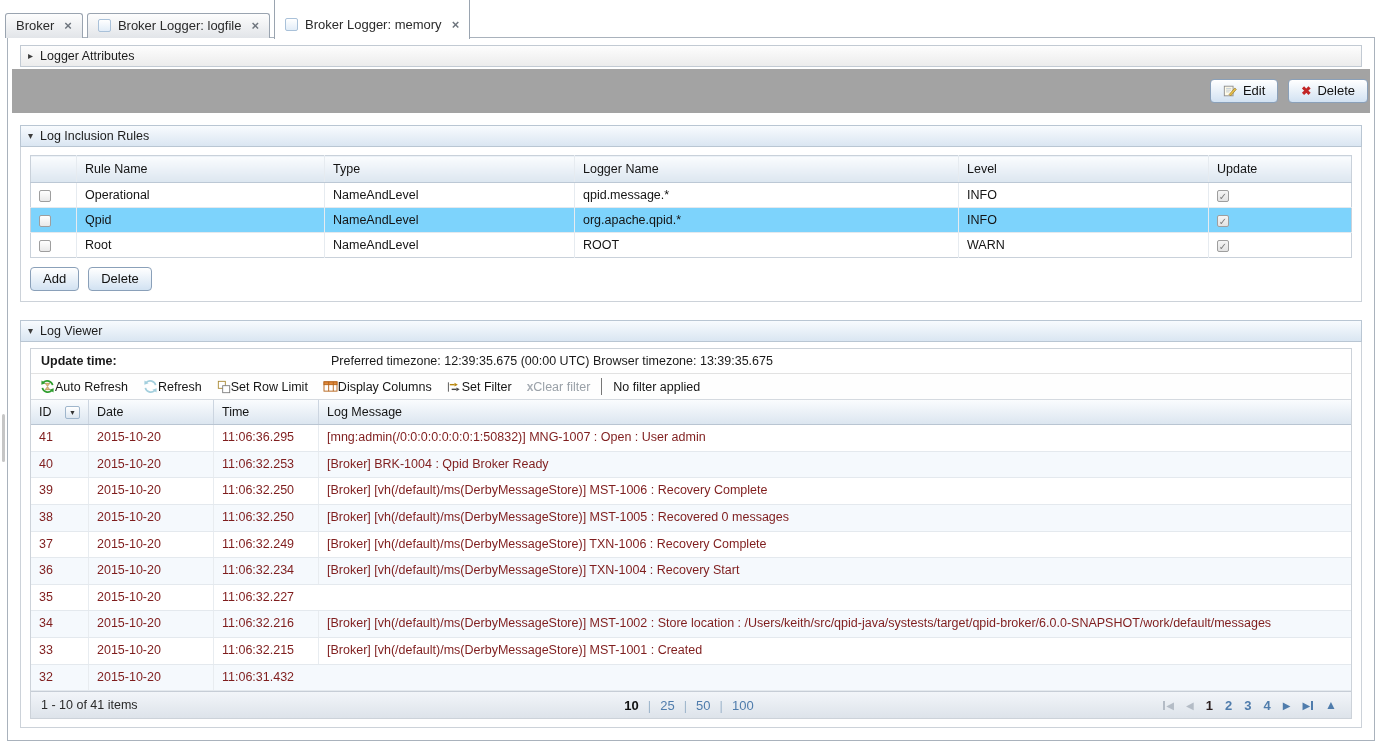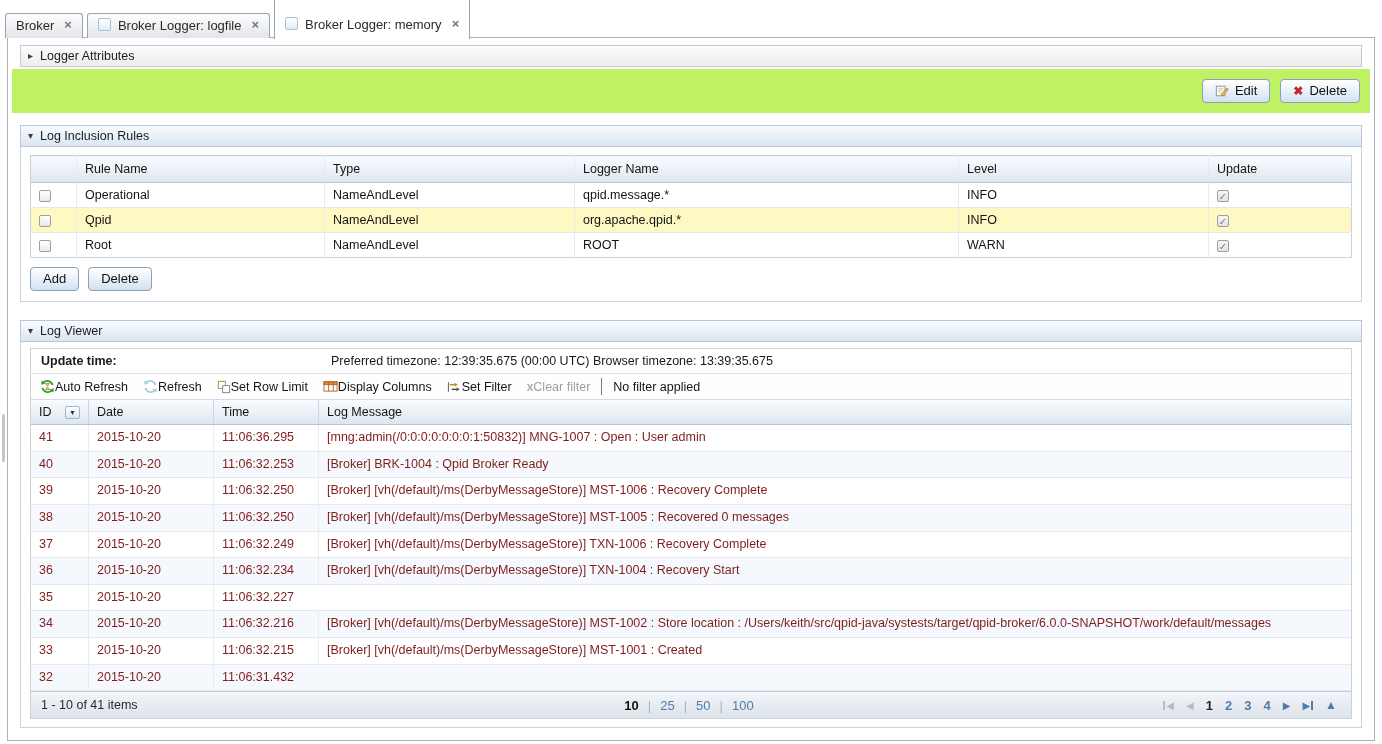--- a/index.html
+++ b/index.html
@@ -1,57 +1,57 @@
 <!DOCTYPE html>
 <html><head>
 <meta charset="utf-8">
 <style>
   * { box-sizing: border-box; }
   body { margin:0; background:#fff; font-family:"Liberation Sans", sans-serif; }
   .page { width:1382px; height:744px; position:relative; background:#fff; overflow:hidden; }
 
   
   .tabbar { display:flex; align-items:flex-end; height:38px; padding-left:5px; position:relative; z-index:3; }
-  .tab { display:inline-flex; gap:7px; border:1px solid #9aa4b0; border-bottom:none;
+  .tab { display:inline-flex; align-items:center; gap:7px; border:1px solid #9aa4b0; border-bottom:none;
          border-radius:3px 3px 0 0; padding:4px 10px 5px 10px; margin-right:4px; cursor:pointer;
          background:linear-gradient(#fdfdfd,#e2e5e9); color:#2b2b2b; font-size:13px; white-space:nowrap; }
   .tab.active { background:#fff; padding-top:25px; padding-bottom:7px; margin-bottom:-1px; z-index:4; }
   .tab-icon { width:13px; height:13px; border:1px solid #a9c1d9; border-radius:2px;
               background:linear-gradient(#ffffff,#e2edf8); flex:0 0 auto; }
   .tab-close { color:#6e757d; font-size:13px; font-weight:bold; margin-left:3px; line-height:1; }
 
   
   .content { position:absolute; left:7px; right:7px; top:37px; bottom:3px; border:1px solid #a9b2bc;
              background:#fff; z-index:1; }
   .scroll-hint { position:absolute; left:2px; top:414px; width:3px; height:48px; background:#c6c6c6; border-radius:2px; }
 
   
   .tp-header { display:flex; align-items:center; gap:7px; margin:0 12px; border:1px solid #c2cad3;
                padding:3px 7px; font-size:12.5px; color:#1c1c1c; cursor:pointer; height:22px; }
   .tp-header.gray { margin-top:7px; background:linear-gradient(#fdfdfd,#ececec); }
   .tp-header.blue { background:linear-gradient(#f8fbfe,#dae6f2); border-color:#b9c6d3; }
   .tp-arrow { font-size:10px; color:#3c3c3c; line-height:1; }
   .tp-body { margin:0 12px; border:1px solid #ccd2d9; border-top:none; padding:8px 9px 10px 9px; background:#fff; }
 
-  .gray-strip { margin:2px 4px 12px 4px; background:#bef264; height:44px; display:flex;
-                justify-content:flex-end; align-items:center; gap:10px; padding-right:10px; }
+  .gray-strip { margin:2px 4px 12px 4px; background:#a3a3a3; height:44px; display:flex;
+                justify-content:flex-end; align-items:center; gap:10px; padding-right:2px; }
 
   
   .btn { display:inline-flex; align-items:center; gap:6px; border:1px solid #8aa0b9; border-radius:4px;
          background:linear-gradient(#ffffff,#d2e2f2); padding:3px 12px 4px 12px; font-size:13px; color:#111;
          cursor:pointer; box-shadow:inset 0 1px 0 rgba(255,255,255,.8); }
   .btn .x-red { color:#c22525; font-weight:bold; font-size:12px; line-height:1; }
 
   
   .rtable { width:100%; border-collapse:collapse; font-size:12.5px; color:#141414; border:1px solid #c9d1da; }
   .rtable th { text-align:left; font-weight:normal; padding:6px 8px; background:linear-gradient(#fafcfe,#dce6f0);
                border-bottom:1px solid #bcc8d5; }
   .rtable td { padding:5px 8px; border-top:1px solid #e4e9ee; }
   .rtable th + th, .rtable td + td { border-left:1px solid #e6ebf0; }
-  .rtable tr.alt td { background:#fef9c3;margin-top:9px; }
+  .rtable tr.alt td { background:#7dd3fc;margin-top:9px; }
   .cb { display:inline-block; width:12px; height:12px; border:1px solid #9e9e9e; border-radius:2px;
         background:linear-gradient(#ffffff,#e9e9e9); vertical-align:middle; }
   .cb.checked { color:#7c7c7c; font-size:10px; line-height:11px; text-align:center;
                 background:linear-gradient(#f5f5f5,#e3e3e3); }
   .btn-row { margin-top:9px; display:flex; gap:9px; }
 
   
   .lv-box { border:1px solid #ccd2d9; margin-top:1px; }
   .update-row { display:flex; align-items:center; height:25px; border-bottom:1px solid #e2e2e2; font-size:12.5px; color:#1a1a1a; }
   .update-label { font-weight:bold; padding-left:10px; width:300px; }

